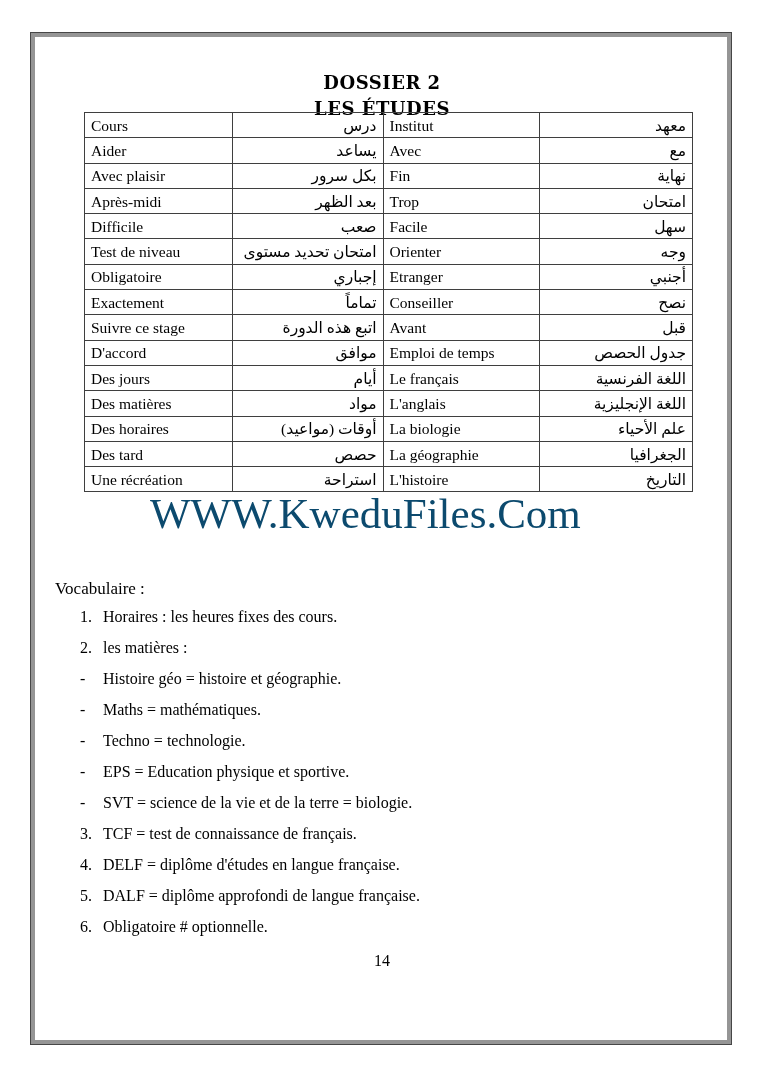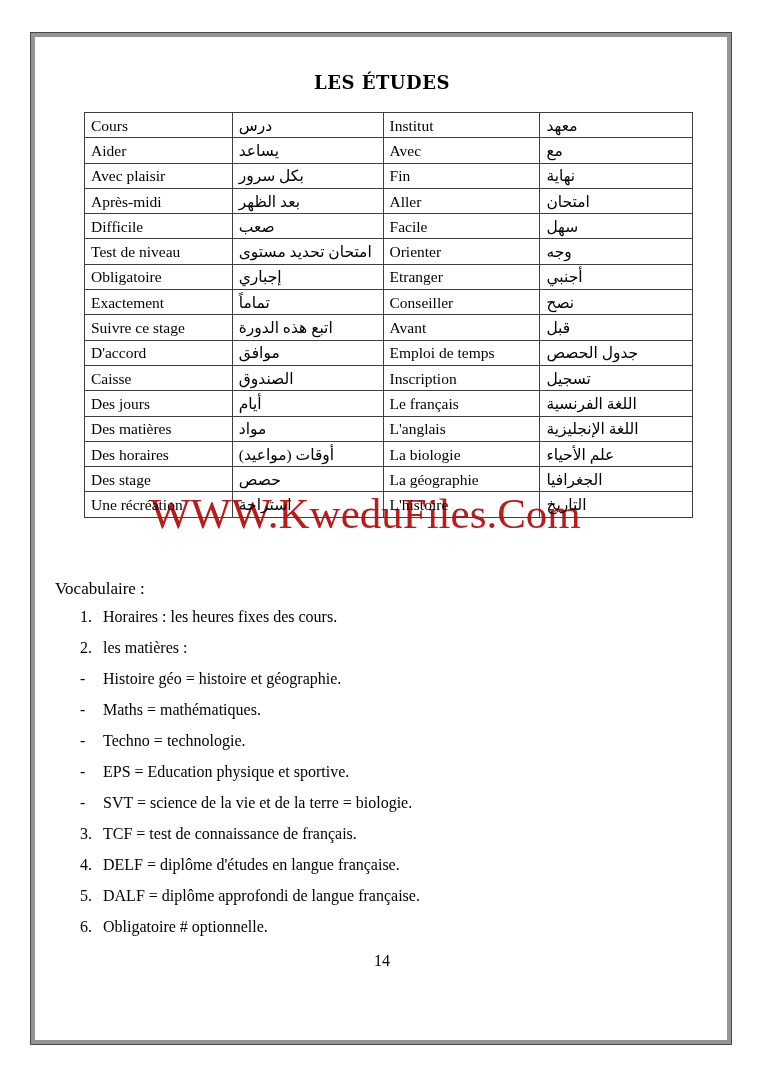--- a/index.html
+++ b/index.html
@@ -30,21 +30,21 @@
   table.vocab-table{
     position:absolute;left:84px;top:112px;width:609px;z-index:2;
     border-collapse:collapse;table-layout:fixed;background:transparent;
   }
   table.vocab-table td{
     border:1px solid #3f3f3f;height:24.3px;padding:0 6px;
     font-size:15.5px;line-height:17px;overflow:hidden;white-space:nowrap;
   }
   td.fr{text-align:left;}
   td.ar{
-    text-align:left;direction:rtl;
+    text-align:right;direction:rtl;
     font-family:"Liberation Serif","DejaVu Sans",serif;font-size:15px;margin-top:44px;
   }
   col.c1{width:24.3%;} col.c2{width:24.8%;} col.c3{width:25.8%;} col.c4{width:25.1%;}
   .vocab-section{
     position:absolute;left:55px;top:579px;width:620px;z-index:2;
   }
   .vocab-heading{
     font-weight:normal;font-size:17px;margin:0 0 8px 0;
   }
   .vitem{
@@ -57,23 +57,24 @@
     font-size:16px;z-index:2;
   }
 </style>
 </head>
 <body>
 
 <div class="page-frame" style="border-color: rgb(71, 71, 71);">
   <div class="page-frame-inner" style="border-color: rgb(149, 149, 149);"></div>
 </div>
 
-<div class="watermark" style="color: #b91c1c;">WWW.KweduFiles.Com</div>
+<div class="watermark" style="color: #0c4a6e;">WWW.KweduFiles.Com</div>
 
 <div class="title-block">
+  <div class="title-line">DOSSIER 2</div>
   <div class="title-line">LES ÉTUDES</div>
 </div>
 
 <table class="vocab-table">
   <colgroup>
     <col class="c1">
       <col class="c2">
       <col class="c3">
       <col class="c4">
   </colgroup>
@@ -92,21 +93,21 @@
       </tr>
       <tr>
         <td class="fr">Avec plaisir</td>
         <td class="ar" dir="rtl">بكل سرور</td>
         <td class="fr">Fin</td>
         <td class="ar" dir="rtl">نهاية</td>
       </tr>
       <tr>
         <td class="fr">Après-midi</td>
         <td class="ar" dir="rtl">بعد الظهر</td>
-        <td class="fr">Aller</td>
+        <td class="fr">Trop</td>
         <td class="ar" dir="rtl">امتحان</td>
       </tr>
       <tr>
         <td class="fr">Difficile</td>
         <td class="ar" dir="rtl">صعب</td>
         <td class="fr">Facile</td>
         <td class="ar" dir="rtl">سهل</td>
       </tr>
       <tr>
         <td class="fr">Test de niveau</td>
@@ -132,45 +133,39 @@
         <td class="fr">Avant</td>
         <td class="ar" dir="rtl">قبل</td>
       </tr>
       <tr>
         <td class="fr">D'accord</td>
         <td class="ar" dir="rtl">موافق</td>
         <td class="fr">Emploi de temps</td>
         <td class="ar" dir="rtl">جدول الحصص</td>
       </tr>
       <tr>
-        <td class="fr">Caisse</td>
-        <td class="ar" dir="rtl">الصندوق</td>
-        <td class="fr">Inscription</td>
-        <td class="ar" dir="rtl">تسجيل</td>
-      </tr>
-      <tr>
         <td class="fr">Des jours</td>
         <td class="ar" dir="rtl">أيام</td>
         <td class="fr">Le français</td>
         <td class="ar" dir="rtl">اللغة الفرنسية</td>
       </tr>
       <tr>
         <td class="fr">Des matières</td>
         <td class="ar" dir="rtl">مواد</td>
         <td class="fr">L'anglais</td>
         <td class="ar" dir="rtl">اللغة الإنجليزية</td>
       </tr>
       <tr>
         <td class="fr">Des horaires</td>
         <td class="ar" dir="rtl">أوقات (مواعيد)</td>
         <td class="fr">La biologie</td>
         <td class="ar" dir="rtl">علم الأحياء</td>
       </tr>
       <tr>
-        <td class="fr">Des stage</td>
+        <td class="fr">Des tard</td>
         <td class="ar" dir="rtl">حصص</td>
         <td class="fr">La géographie</td>
         <td class="ar" dir="rtl">الجغرافيا</td>
       </tr>
       <tr>
         <td class="fr">Une récréation</td>
         <td class="ar" dir="rtl">استراحة</td>
         <td class="fr">L'histoire</td>
         <td class="ar" dir="rtl">التاريخ</td>
       </tr>

